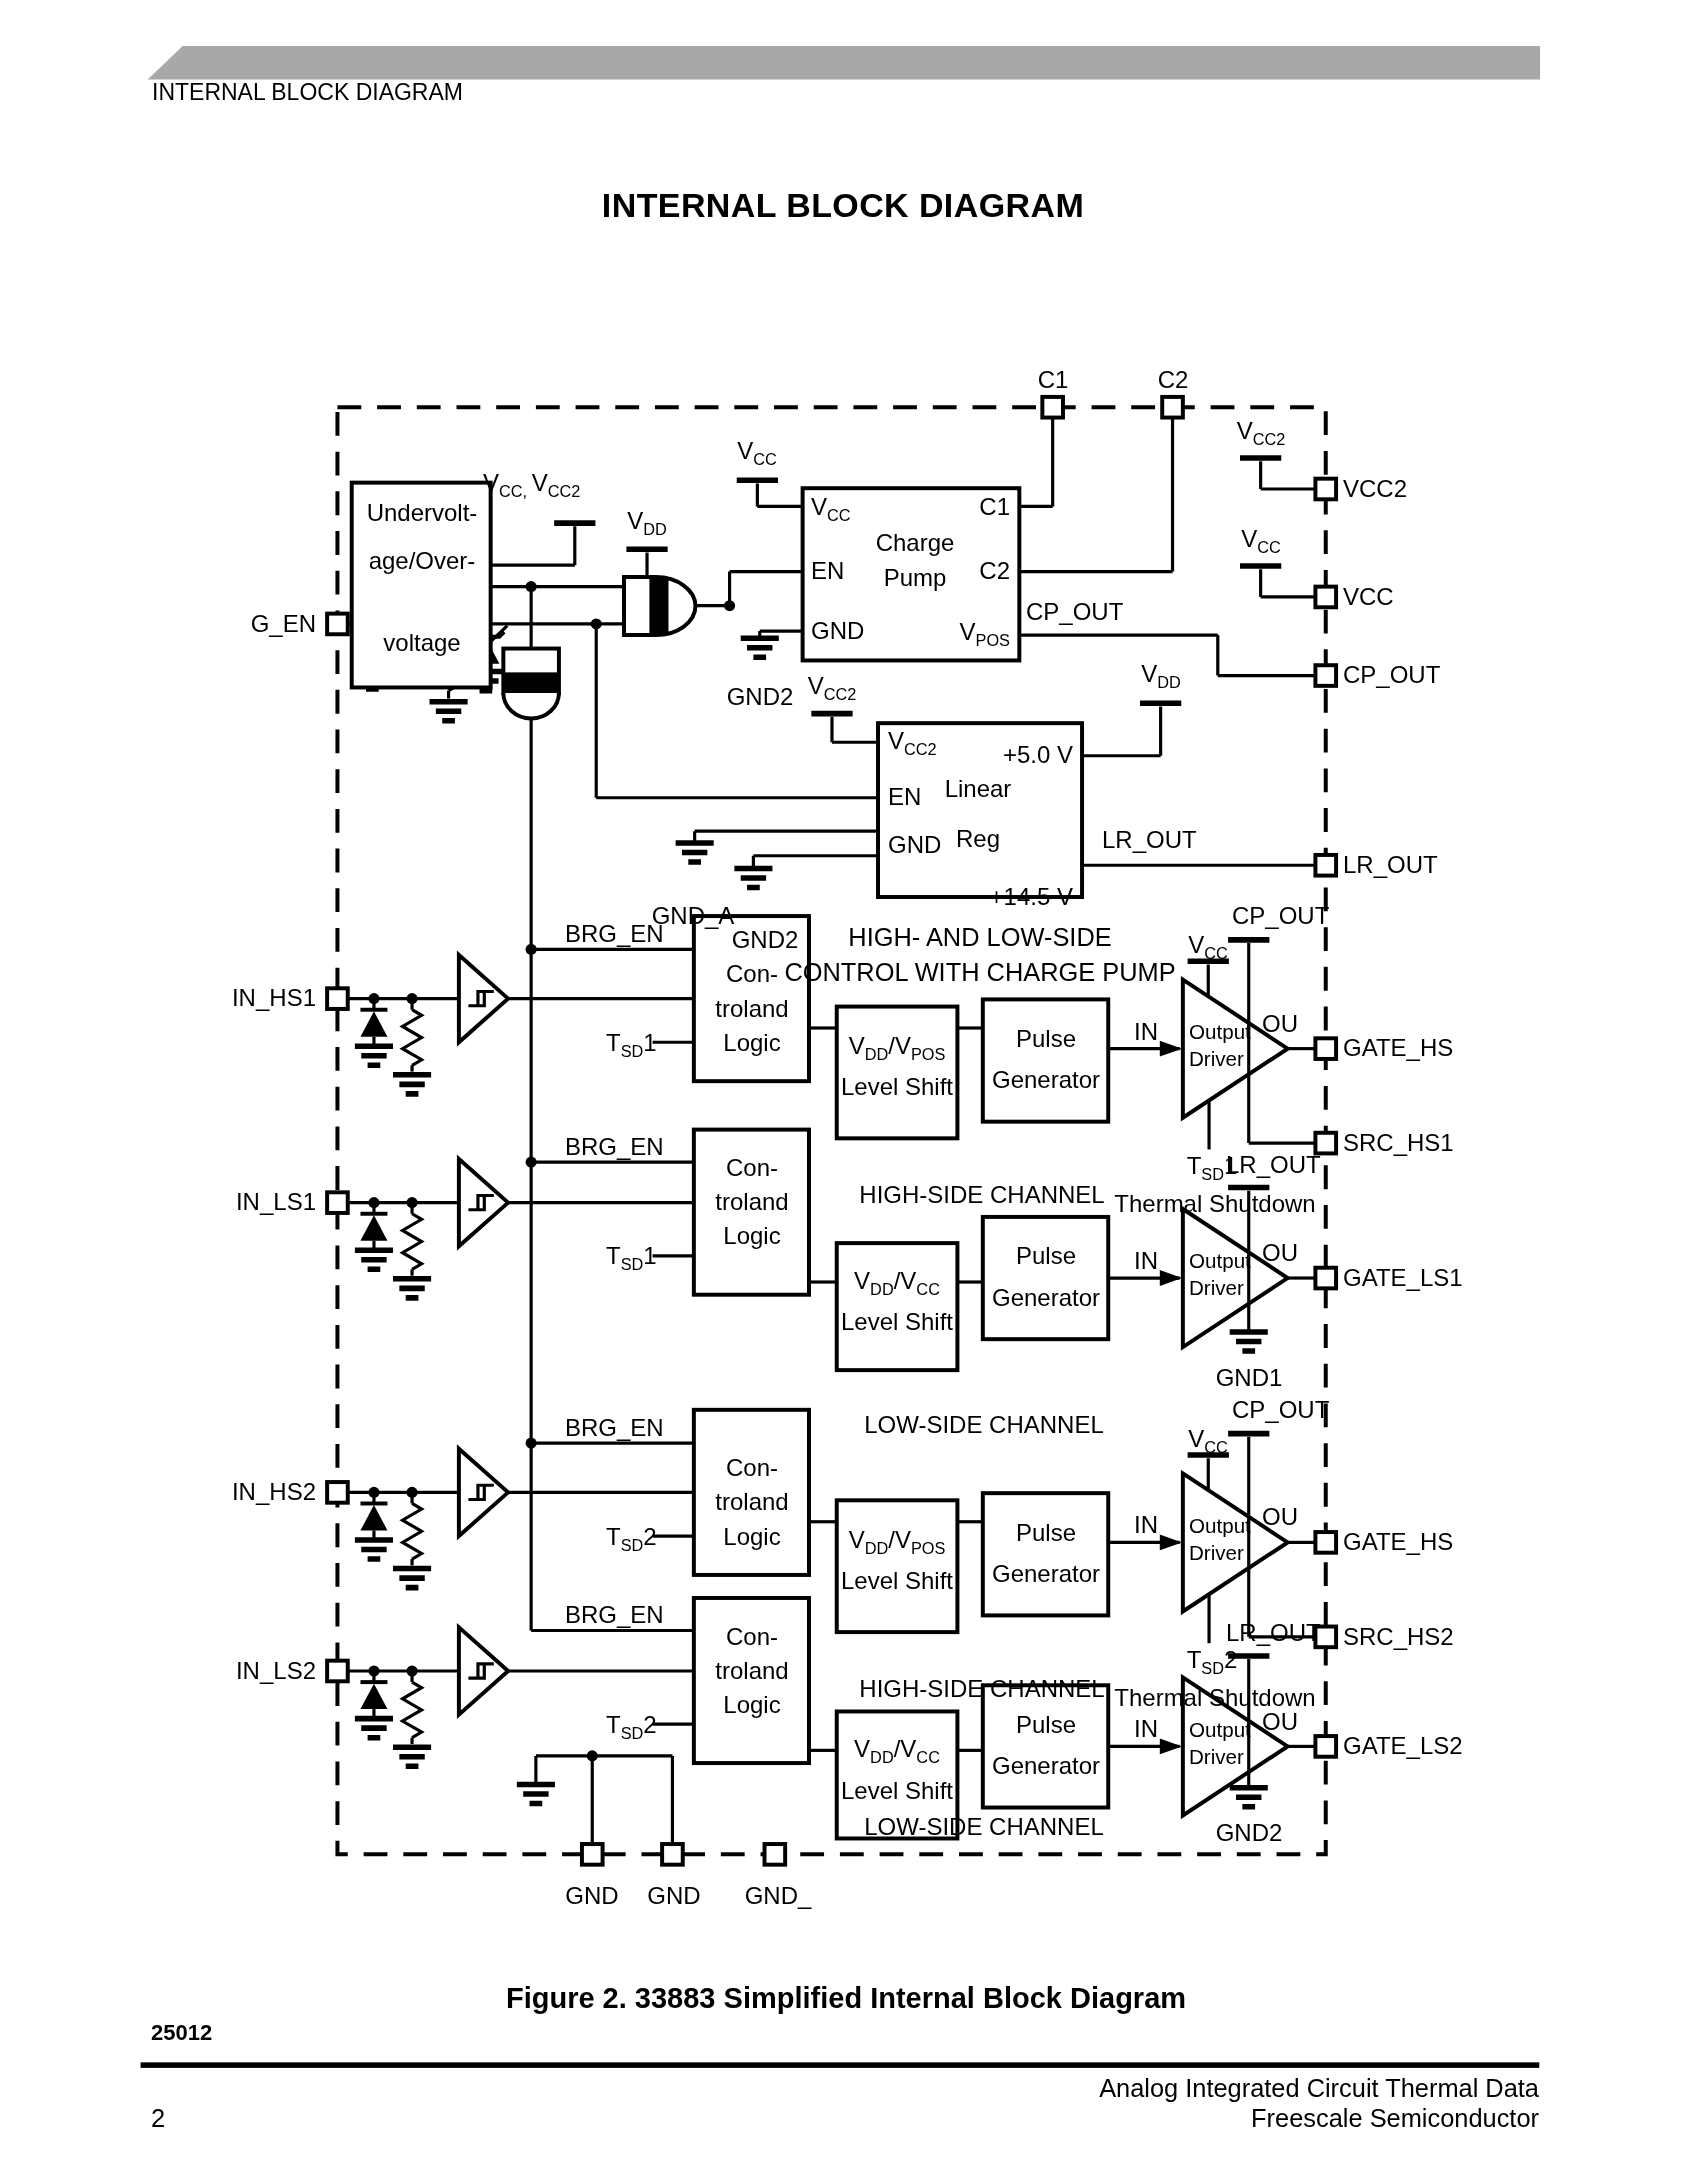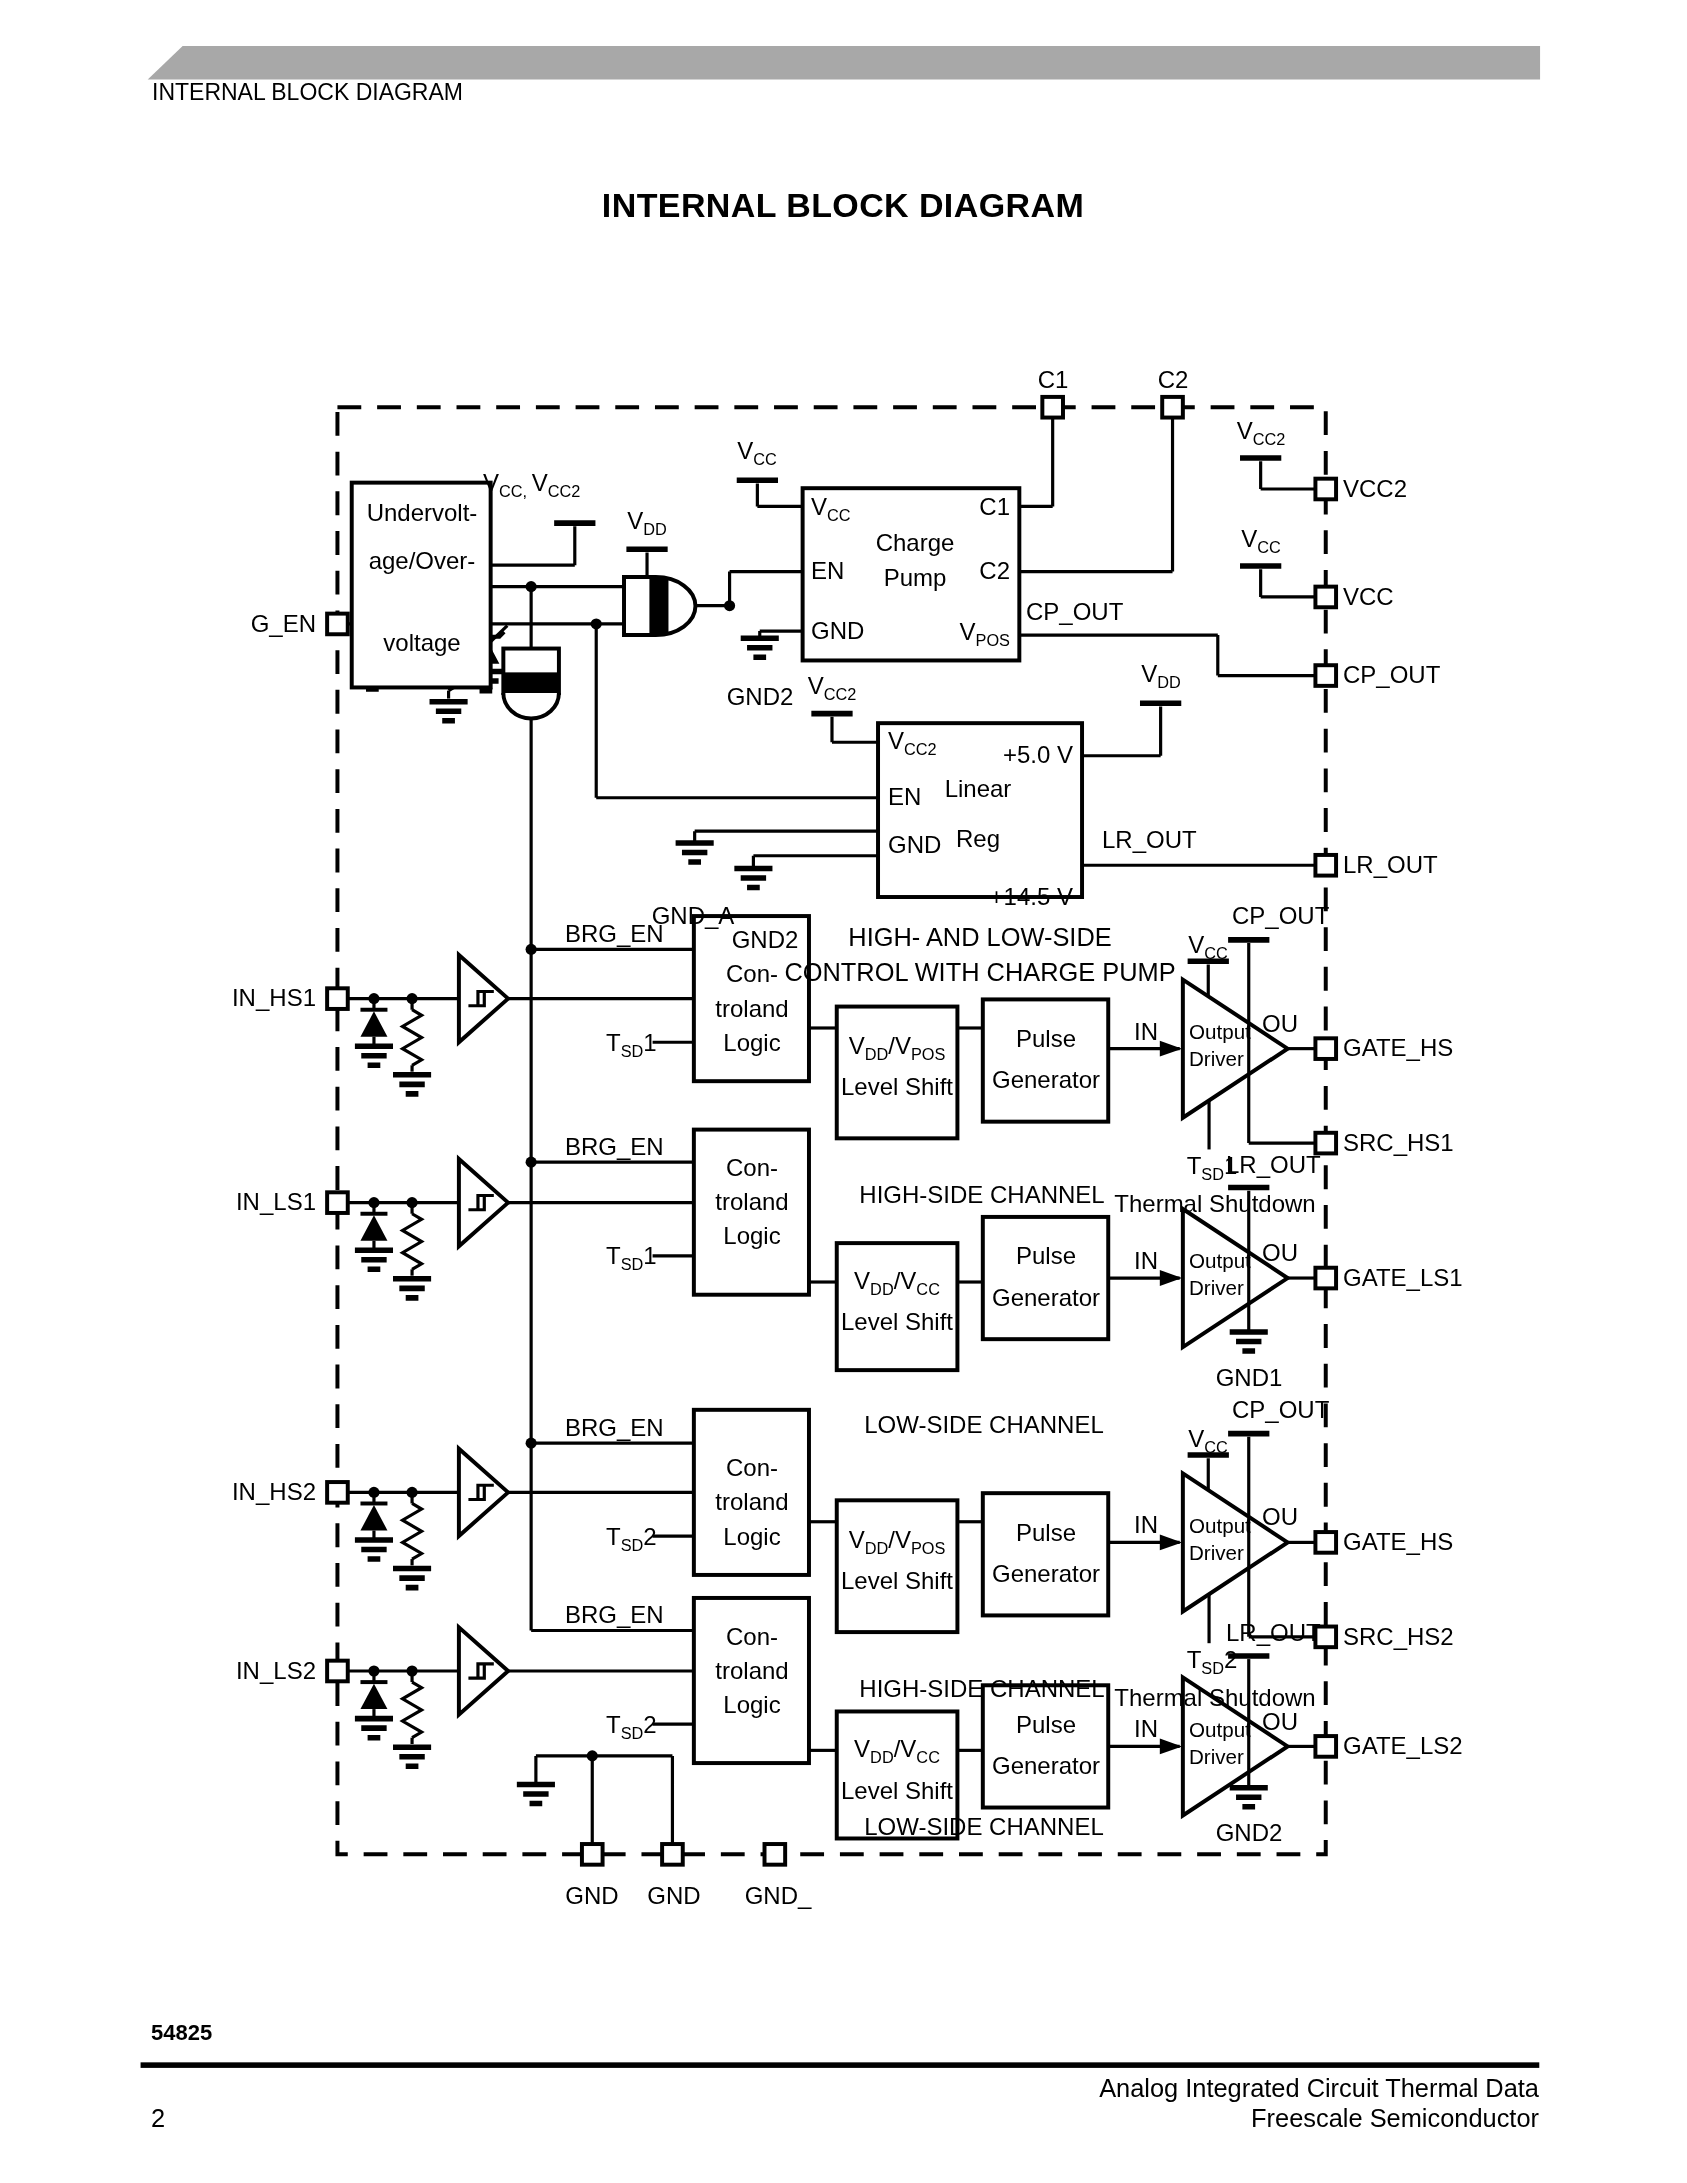--- a/index.html
+++ b/index.html
@@ -454,20 +454,21 @@
 <div class="lbl" style="left:1262px;top:1709px">OU</div>
 <div class="lbl" style="left:1226px;top:1620px">LR_OUT</div>
 <div class="lbl c" style="left:1249px;top:1820px">GND2</div>
 <div class="lbl c" style="left:984px;top:1814px">LOW-SIDE CHANNEL</div>
 <div class="lbl" style="left:1343px;top:1733px">GATE_LS2</div>
 
 <div class="lbl c" style="left:592px;top:1883px">GND</div>
 <div class="lbl c" style="left:674px;top:1883px">GND</div>
 <div class="lbl c" style="left:778px;top:1883px">GND_</div>
 
-
-<div class="lbl b" style="left:151px;top:2021px;font-size:22px">54825</div>
+<div class="lbl c fig" style="left:846px;top:1983px">Figure 2. 33883 Simplified Internal Block Diagram</div>
+
+<div class="lbl b" style="left:151px;top:2021px;font-size:22px">25012</div>
 <div class="lbl r f32" style="left:1539px;top:2075px">Analog Integrated Circuit Thermal Data</div>
 <div class="lbl r f32" style="left:1539px;top:2105px">Freescale Semiconductor</div>
 <div class="lbl f32" style="left:151px;top:2105px">2</div>
 
 </div>
 
 
 </body></html>

